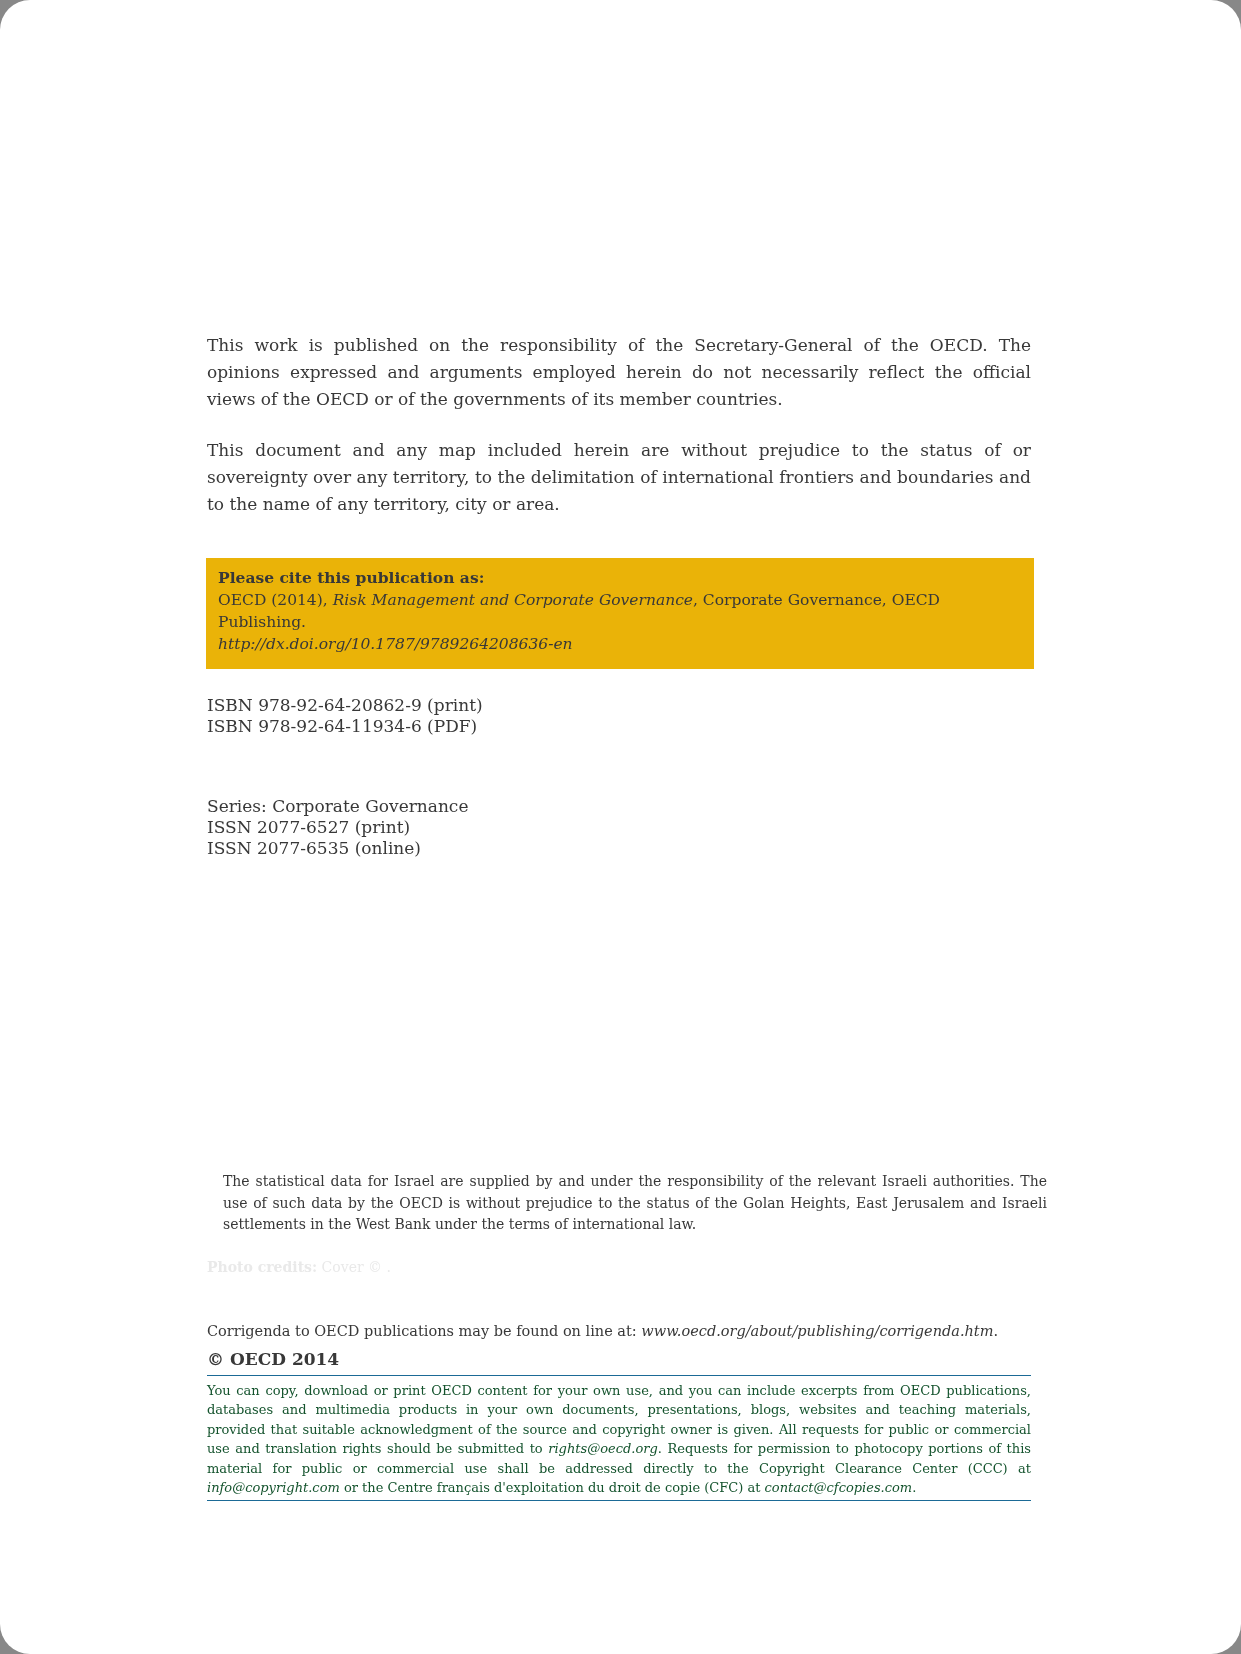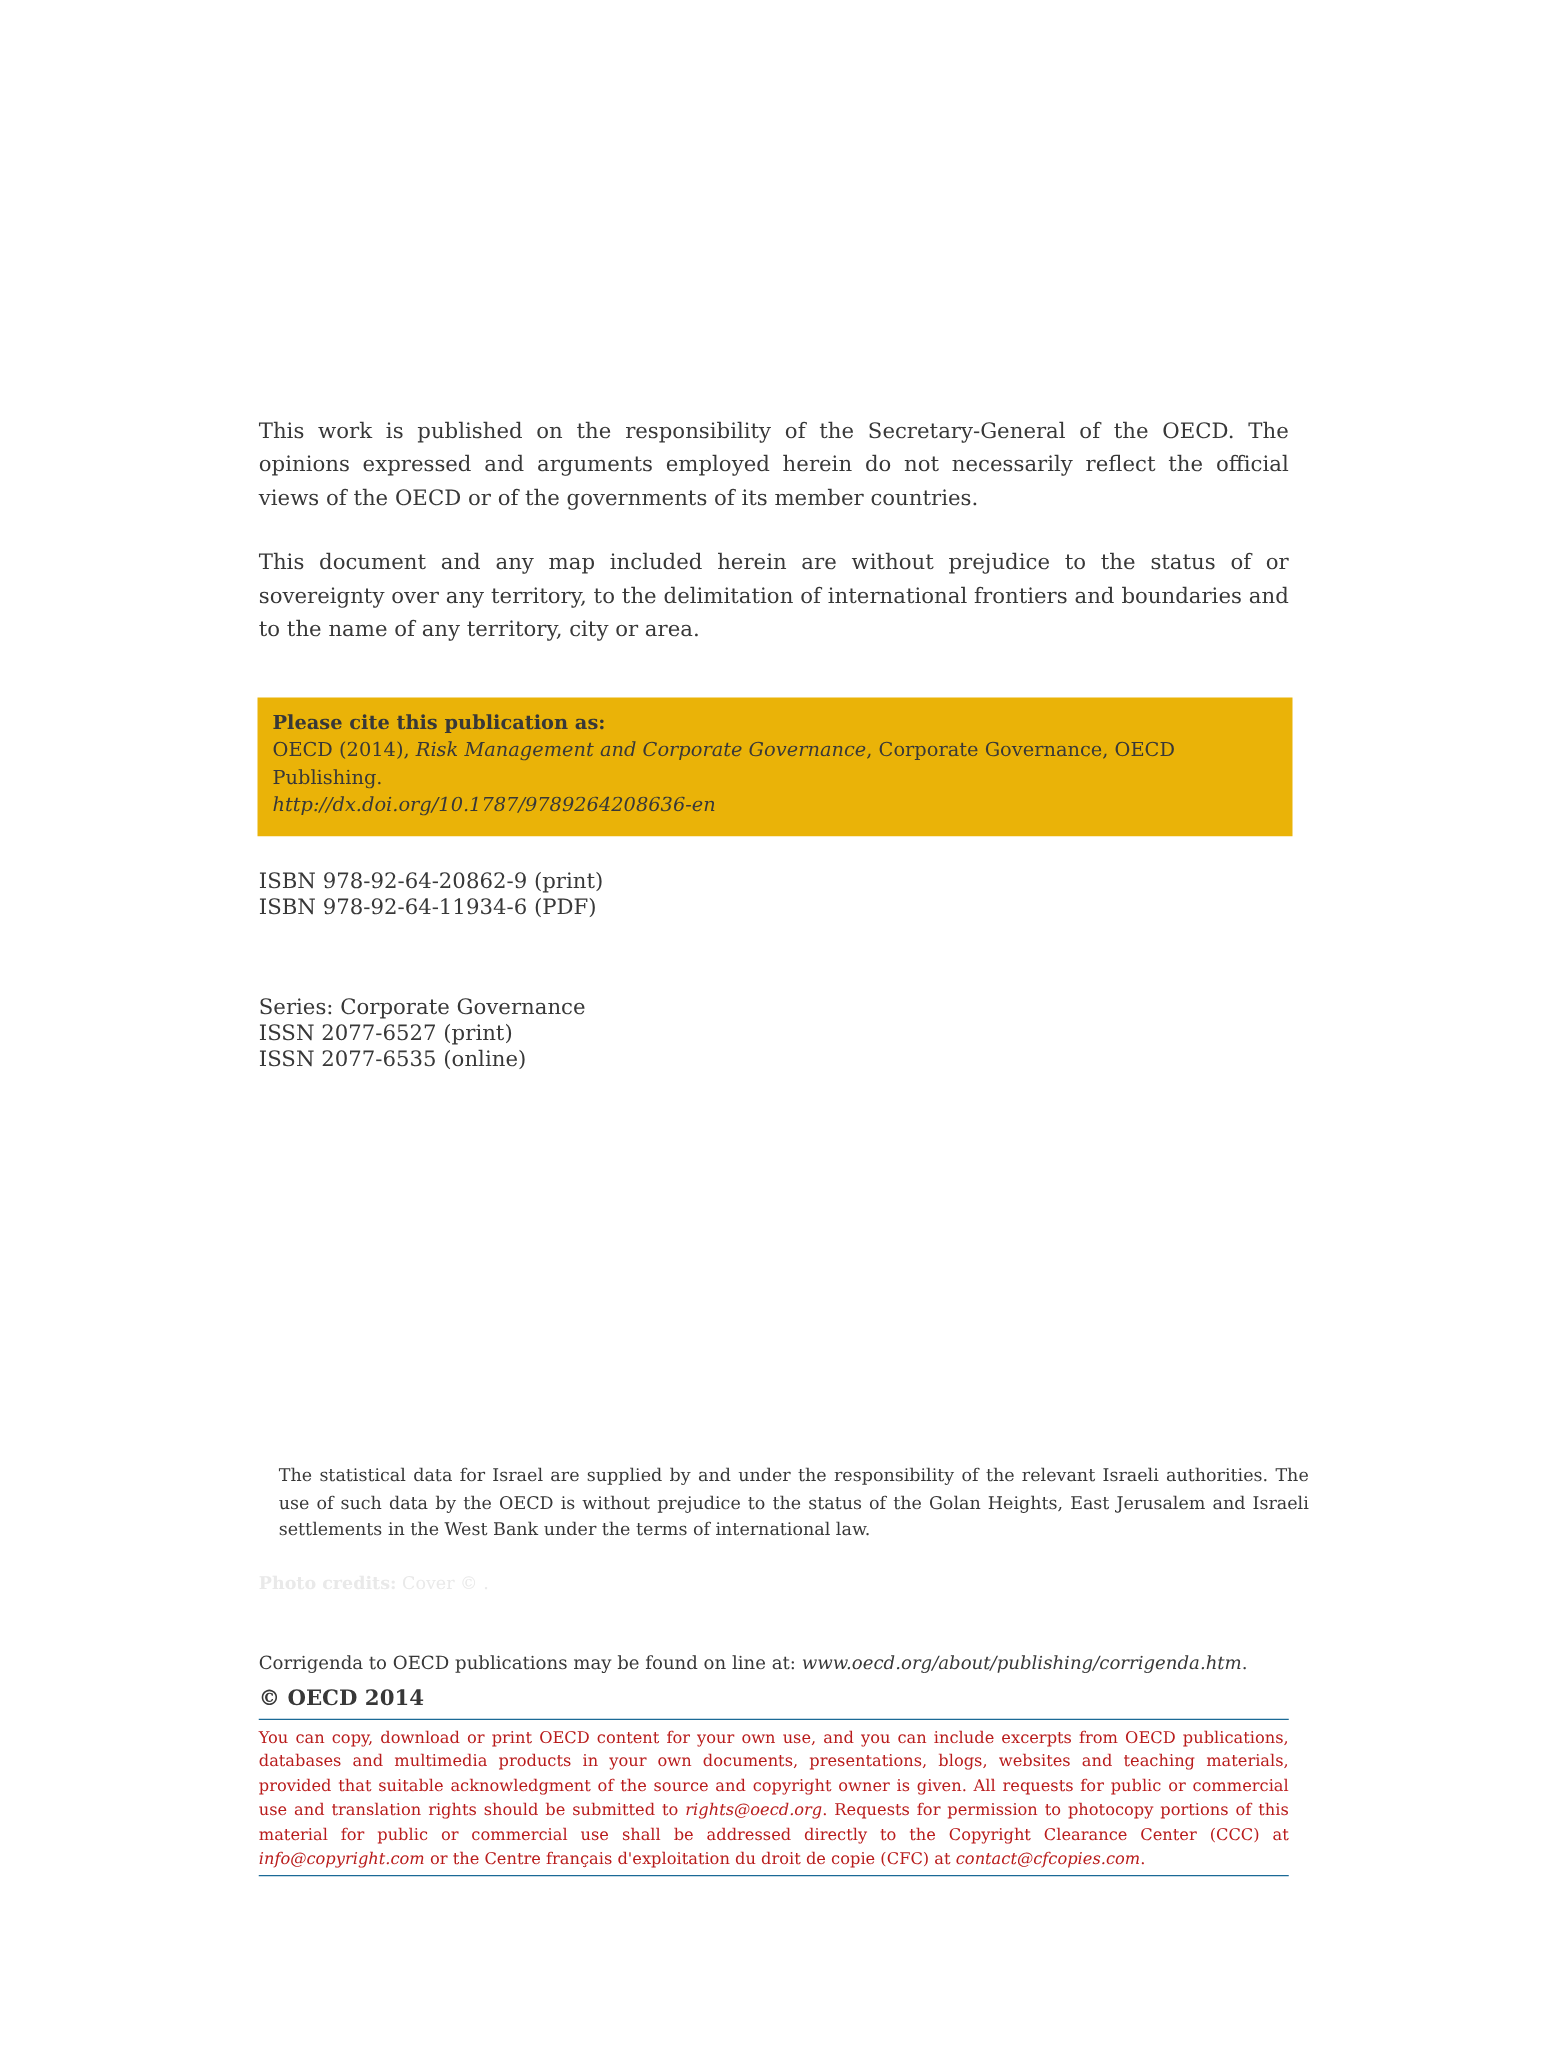--- a/index.html
+++ b/index.html
@@ -44,27 +44,27 @@
   #copyright-line{top:1347px;margin:0;font-size:17px;line-height:24px;font-weight:bold;}
   .license-block{
     position:absolute;left:207px;top:1375px;width:824px;
     box-sizing:border-box;
     padding:5px 0 3px 0;
   }
   .license-block p{
     margin:0;
     font-size:13px;line-height:19.4px;
     text-align:justify;
-    color:#b91c1c;
+    color:#14532d;
   }
 </style>
 </head>
 <body>
 
-<div class="page" style="background: rgb(255, 255, 255); color: rgb(56, 56, 56);">
+<div class="page" style="background: rgb(255, 255, 255); color: rgb(56, 56, 56); border-radius: 30px;">
 
   <p id="para-responsibility" class="blk body-para">This work is published on the responsibility of the Secretary-General of the OECD. The opinions expressed and arguments employed herein do not necessarily reflect the official views of the OECD or of the governments of its member countries.</p>
 
   <p id="para-territory" class="blk body-para">This document and any map included herein are without prejudice to the status of or sovereignty over any territory, to the delimitation of international frontiers and boundaries and to the name of any territory, city or area.</p>
 
   <div class="cite-box" style="background: #eab308;">
     <p class="cite-head">Please cite this publication as:</p>
     <p><span>OECD (2014), </span><i>Risk Management and Corporate Governance</i><span>, Corporate Governance, OECD Publishing.</span></p>
     <p class="italic">http://dx.doi.org/10.1787/9789264208636-en</p>
   </div>

